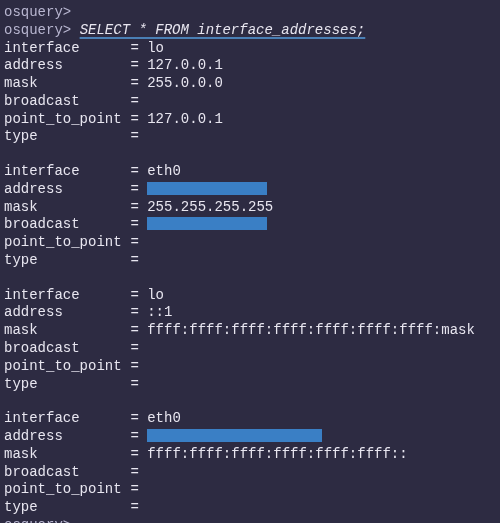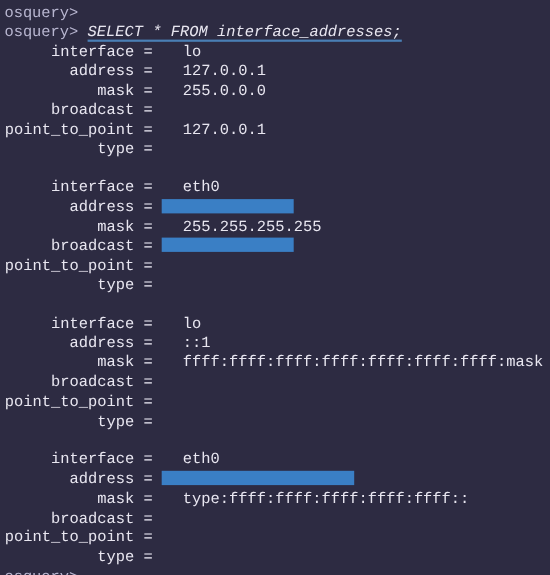--- a/index.html
+++ b/index.html
@@ -29,29 +29,27 @@
       text-decoration-color: #4a7fb5;
       text-decoration-thickness: 2px;
       text-underline-offset: 3px;
       font-style: italic;
     }
     .result-line {
       white-space: pre;
     }
     .field-name {
       display: inline-block;
-      text-align: right;
       width: 118px;
     }
     .eq {
       color: #e8e6f0;
     }
     .value {
       color: #e8e6f0;
-      margin-left: 19px;
     }
     .redacted {
       display: inline-block;
       background: #3a7fc5;
       height: 13px;
       vertical-align: middle;
       margin-top: -2px;
     }
     .redacted-md {
       width: 120px;
@@ -97,20 +95,20 @@
 <div class="result-line"><span class="field-name">address</span> <span class="eq">=</span> <span class="value">::1</span></div>
 <div class="result-line"><span class="field-name">mask</span> <span class="eq">=</span> <span class="value">ffff:ffff:ffff:ffff:ffff:ffff:ffff:mask</span></div>
 <div class="result-line"><span class="field-name">broadcast</span> <span class="eq">=</span><span class="value"></span></div>
 <div class="result-line"><span class="field-name">point_to_point</span> <span class="eq">=</span><span class="value"></span></div>
 <div class="result-line"><span class="field-name">type</span> <span class="eq">=</span><span class="value"></span></div>
 
 <div class="blank-row"></div>
 
 <div class="result-line"><span class="field-name">interface</span> <span class="eq">=</span> <span class="value">eth0</span></div>
 <div class="result-line"><span class="field-name">address</span> <span class="eq">=</span> <span class="redacted redacted-lg"></span></div>
-<div class="result-line"><span class="field-name">mask</span> <span class="eq">=</span> <span class="value">type:ffff:ffff:ffff:ffff:ffff::</span></div>
+<div class="result-line"><span class="field-name">mask</span> <span class="eq">=</span> <span class="value">ffff:ffff:ffff:ffff:ffff:ffff::</span></div>
 <div class="result-line"><span class="field-name">broadcast</span> <span class="eq">=</span><span class="value"></span></div>
 <div class="result-line"><span class="field-name">point_to_point</span> <span class="eq">=</span><span class="value"></span></div>
 <div class="result-line"><span class="field-name">type</span> <span class="eq">=</span><span class="value"></span></div>
 
 <div class="prompt-line">
   <span class="prompt">osquery&gt;</span>
 </div>
 
 </body></html>

